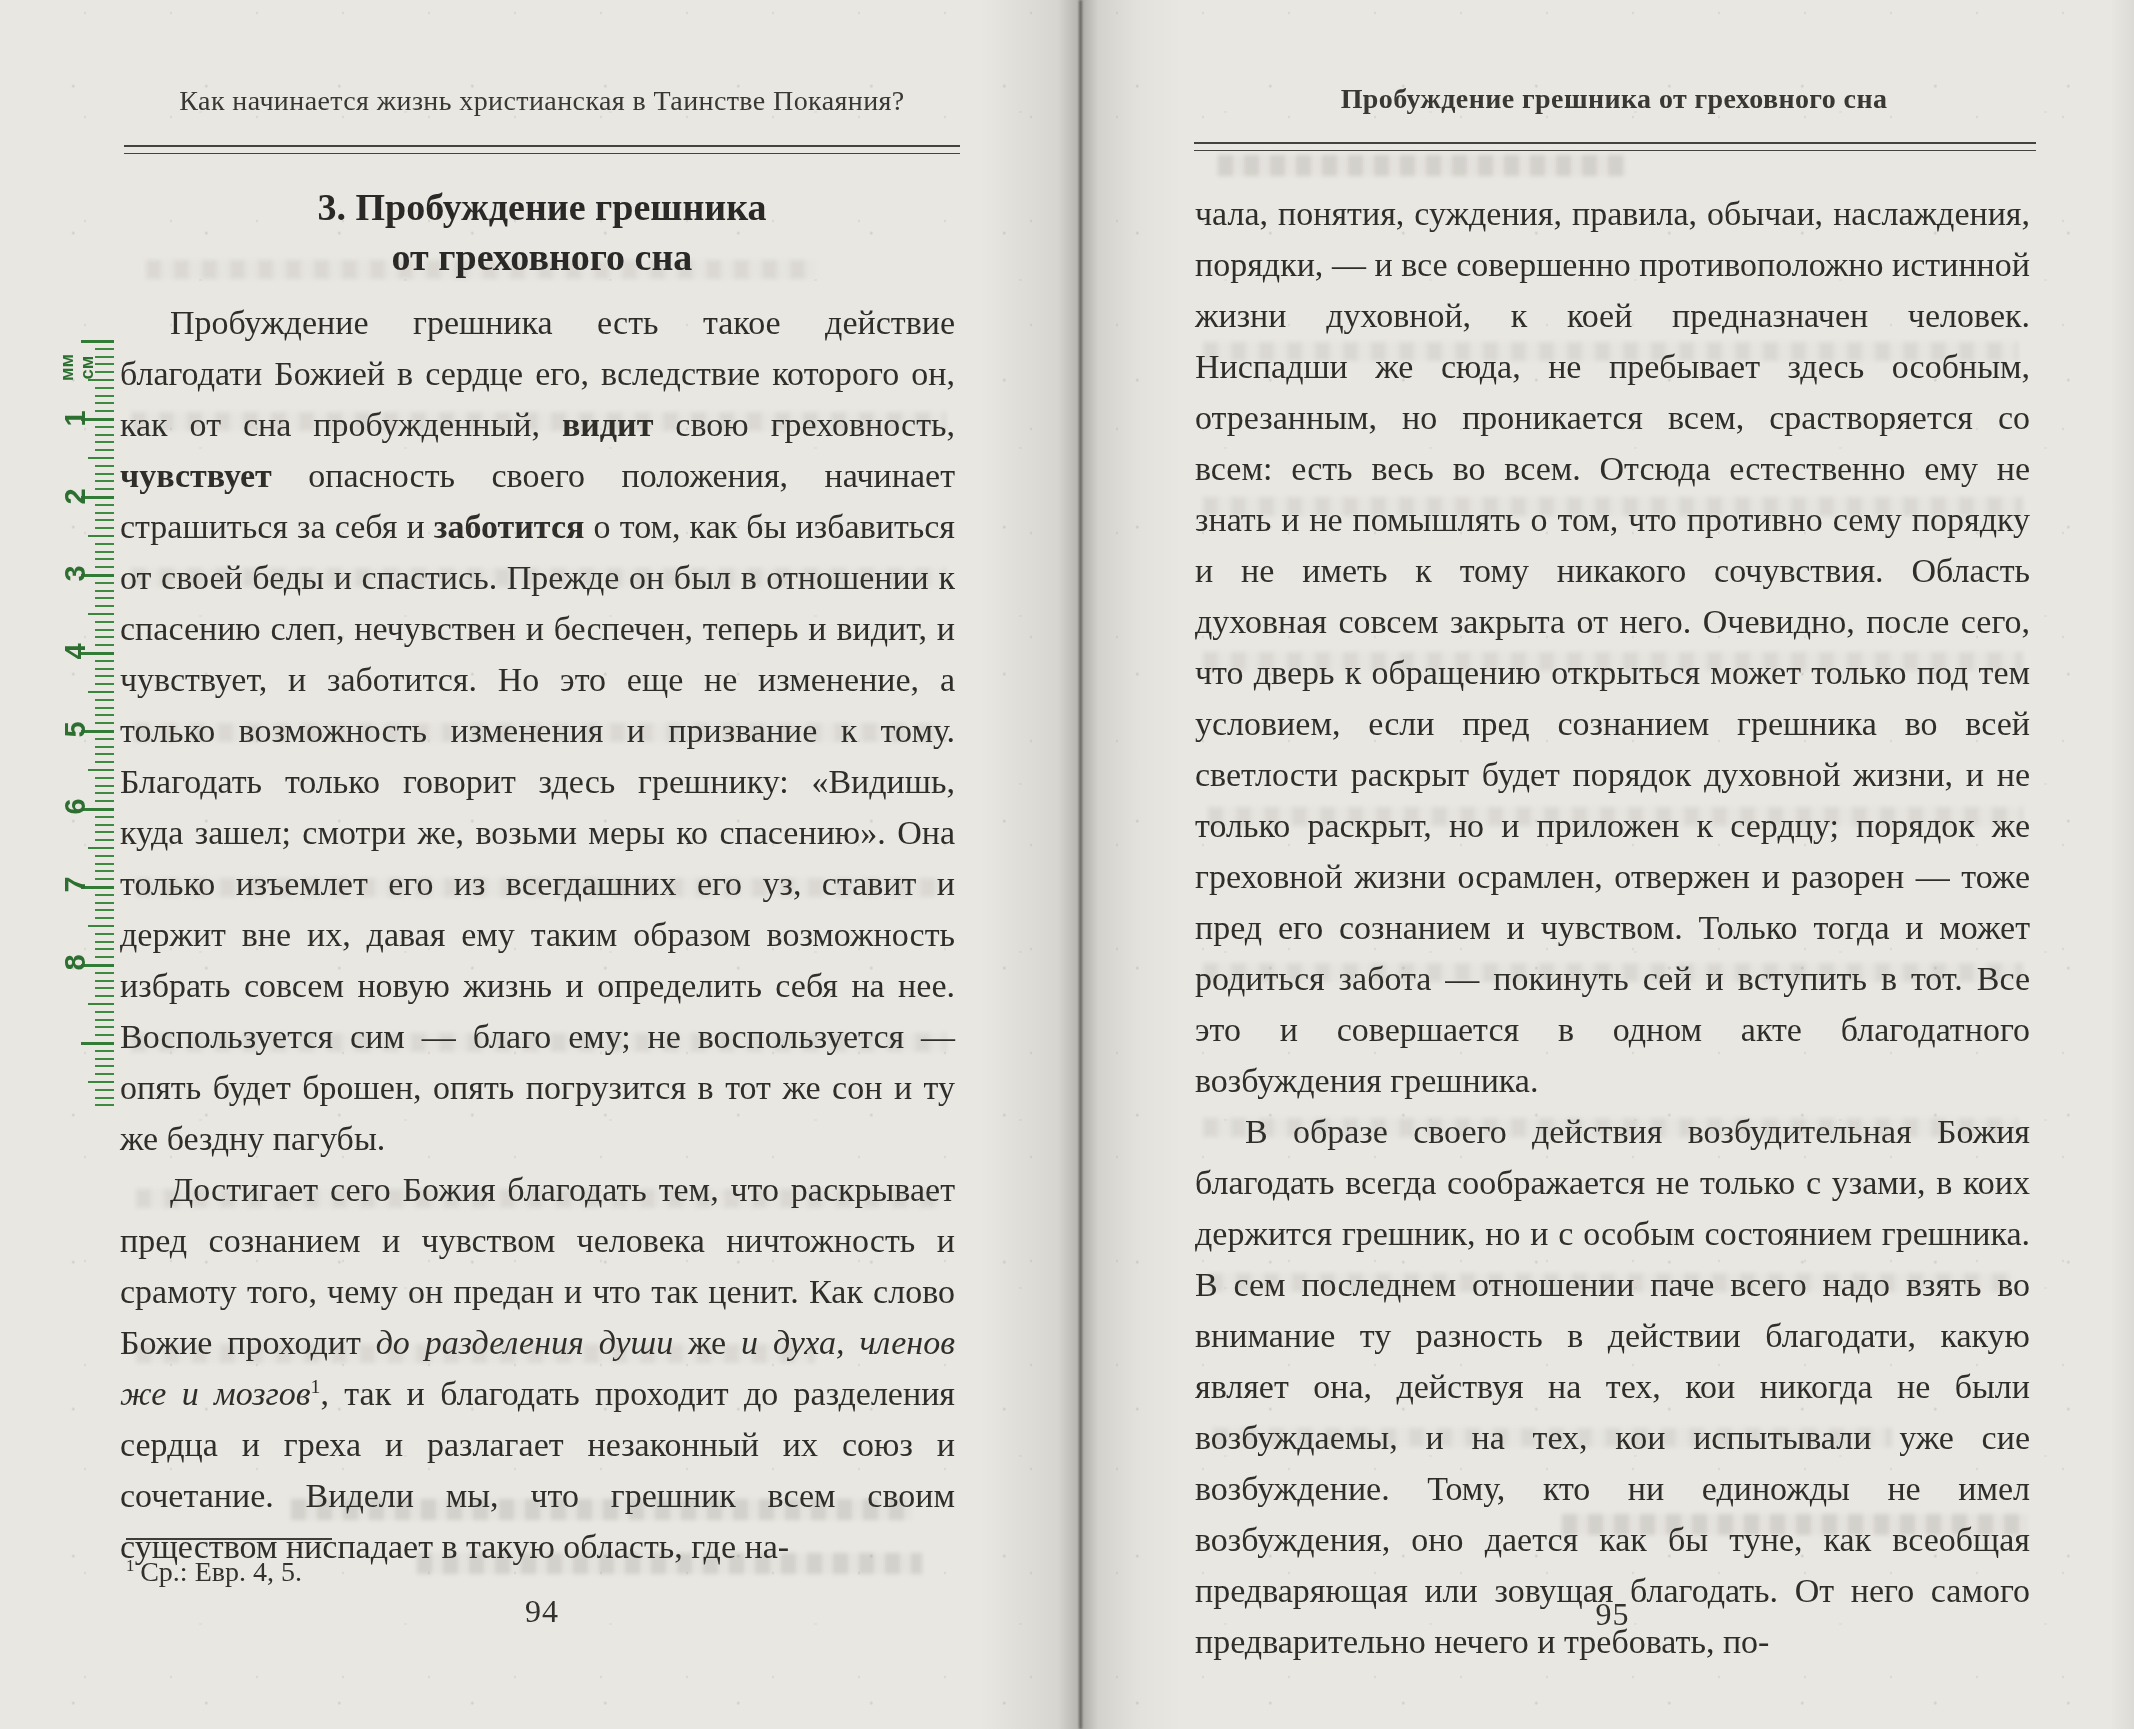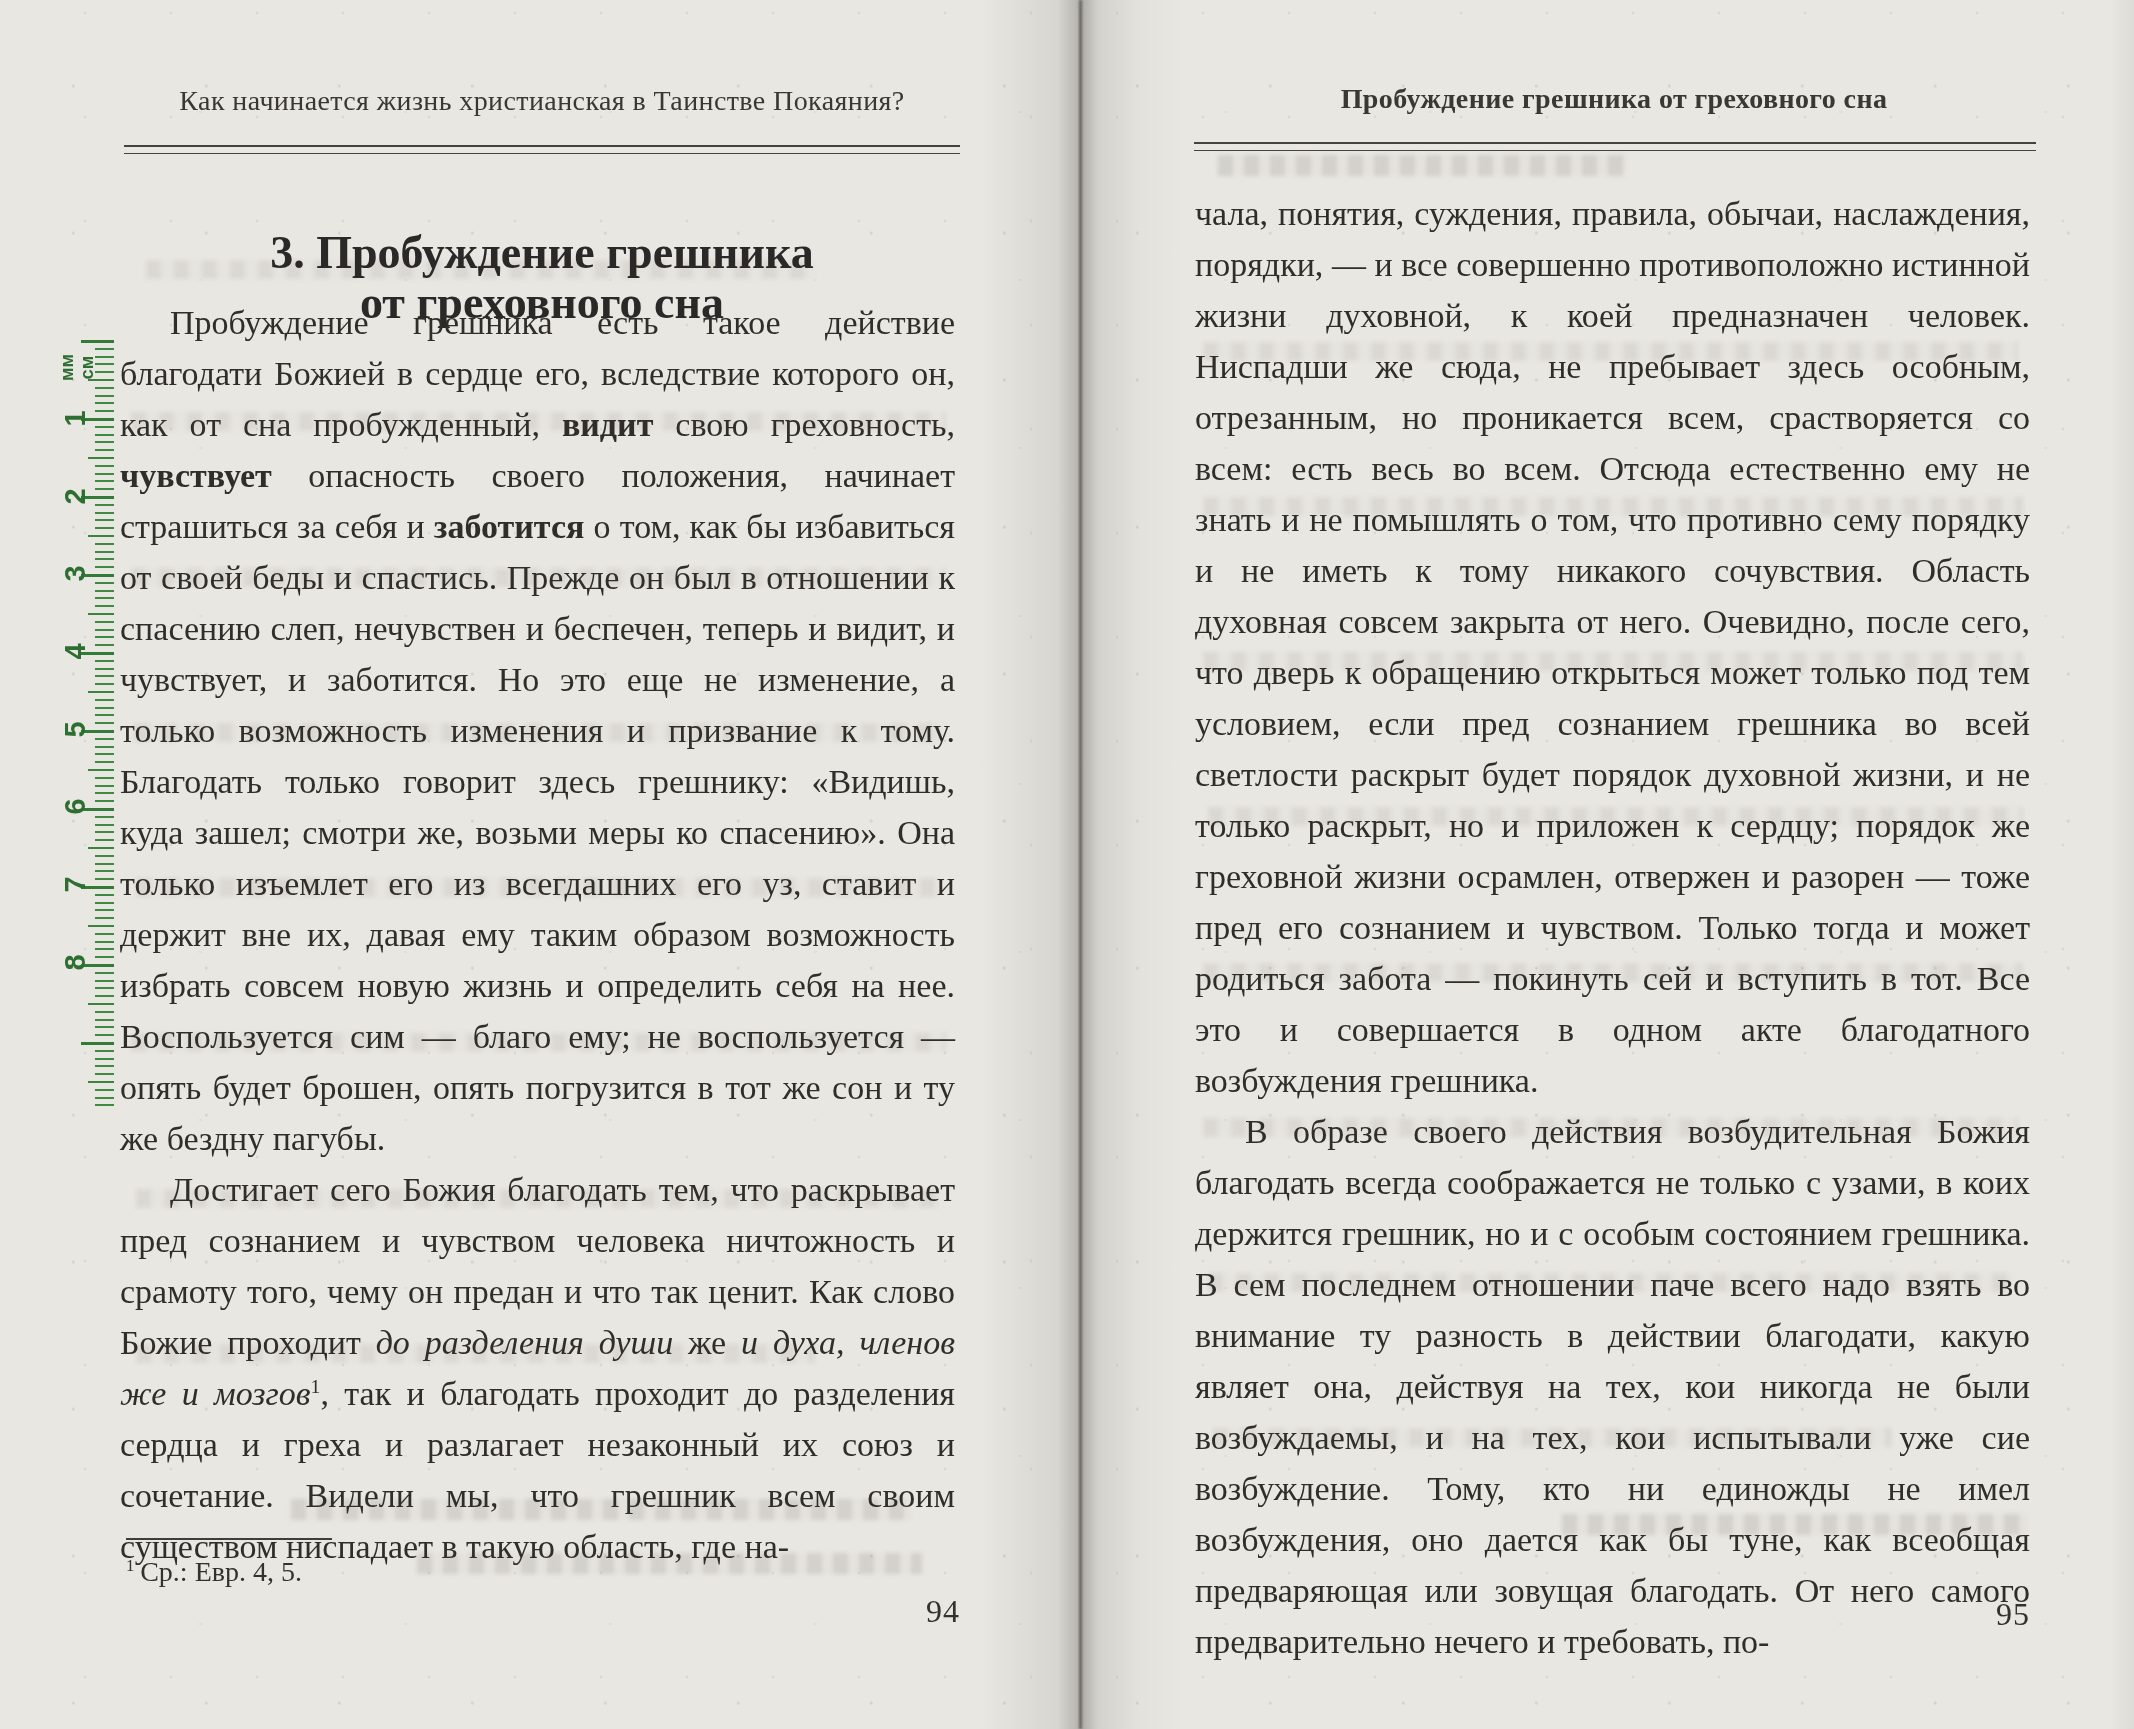--- a/index.html
+++ b/index.html
@@ -30,36 +30,36 @@
   }
   .edge-right{right:0;top:0;width:25px;height:100%;
     background:linear-gradient(90deg, rgba(70,68,62,0), rgba(70,68,62,.08));}
   
   .running-head{
     font-size:28px;letter-spacing:0.4px;color:#3a3833;text-align:center;white-space:nowrap;
   }
   .dbl-rule{height:5.8px;border-top:2.9px solid #45433e;border-bottom:1.9px solid #45433e;}
   
   .section-title{
-    font-weight:bold;font-size:46px;line-height:50px;text-align:center;color:#2b2927;margin-top:46px;
+    font-weight:bold;font-size:38px;line-height:50px;text-align:center;color:#2b2927;
   }
   
   .body-col{font-size:34px;text-align:justify;color:#302e2a;}
   .body-col p{margin:0;}
   .body-col p.ind{text-indent:50px;}
   .lh-left{line-height:51px;}
   .lh-right{line-height:51px;}
   .body-col b{font-weight:bold;}
   .body-col i{font-style:italic;}
   .body-col sup{font-size:.58em;line-height:0;vertical-align:super;}
   
   .foot-rule{width:206px;border-top:2.9px solid #403e3a;}
   .footnote{font-size:28px;color:#34322e;}
   .footnote sup{font-size:.6em;vertical-align:super;margin-right:5.8px;}
-  .page-num{font-size:32px;text-align:right;color:#34322e;letter-spacing:1px;}
+  .page-num{font-size:32px;text-align:center;color:#34322e;letter-spacing:1px;}
   
   .ruler{left:49px;top:340px;width:65px;height:767px;}
   .ruler .t{position:absolute;right:0;top:0;height:100%;}
   .t-mm  {width:19.4px;background:repeating-linear-gradient(to bottom,#3d8a40 0 1.9px, transparent 1.9px 7.8px);}
   .t-half{width:26px;background:repeating-linear-gradient(to bottom,#3a853d 0 0, #3a853d 0 1.9px, transparent 1.9px 39px);}
   .t-cm  {width:33px;background:repeating-linear-gradient(to bottom,#327c37 0 2.9px, transparent 2.9px 78px);}
   .ruler-num{
     position:absolute;left:9.7px;width:33px;height:33px;
     display:flex;align-items:center;justify-content:center;
     transform:rotate(-90deg);

